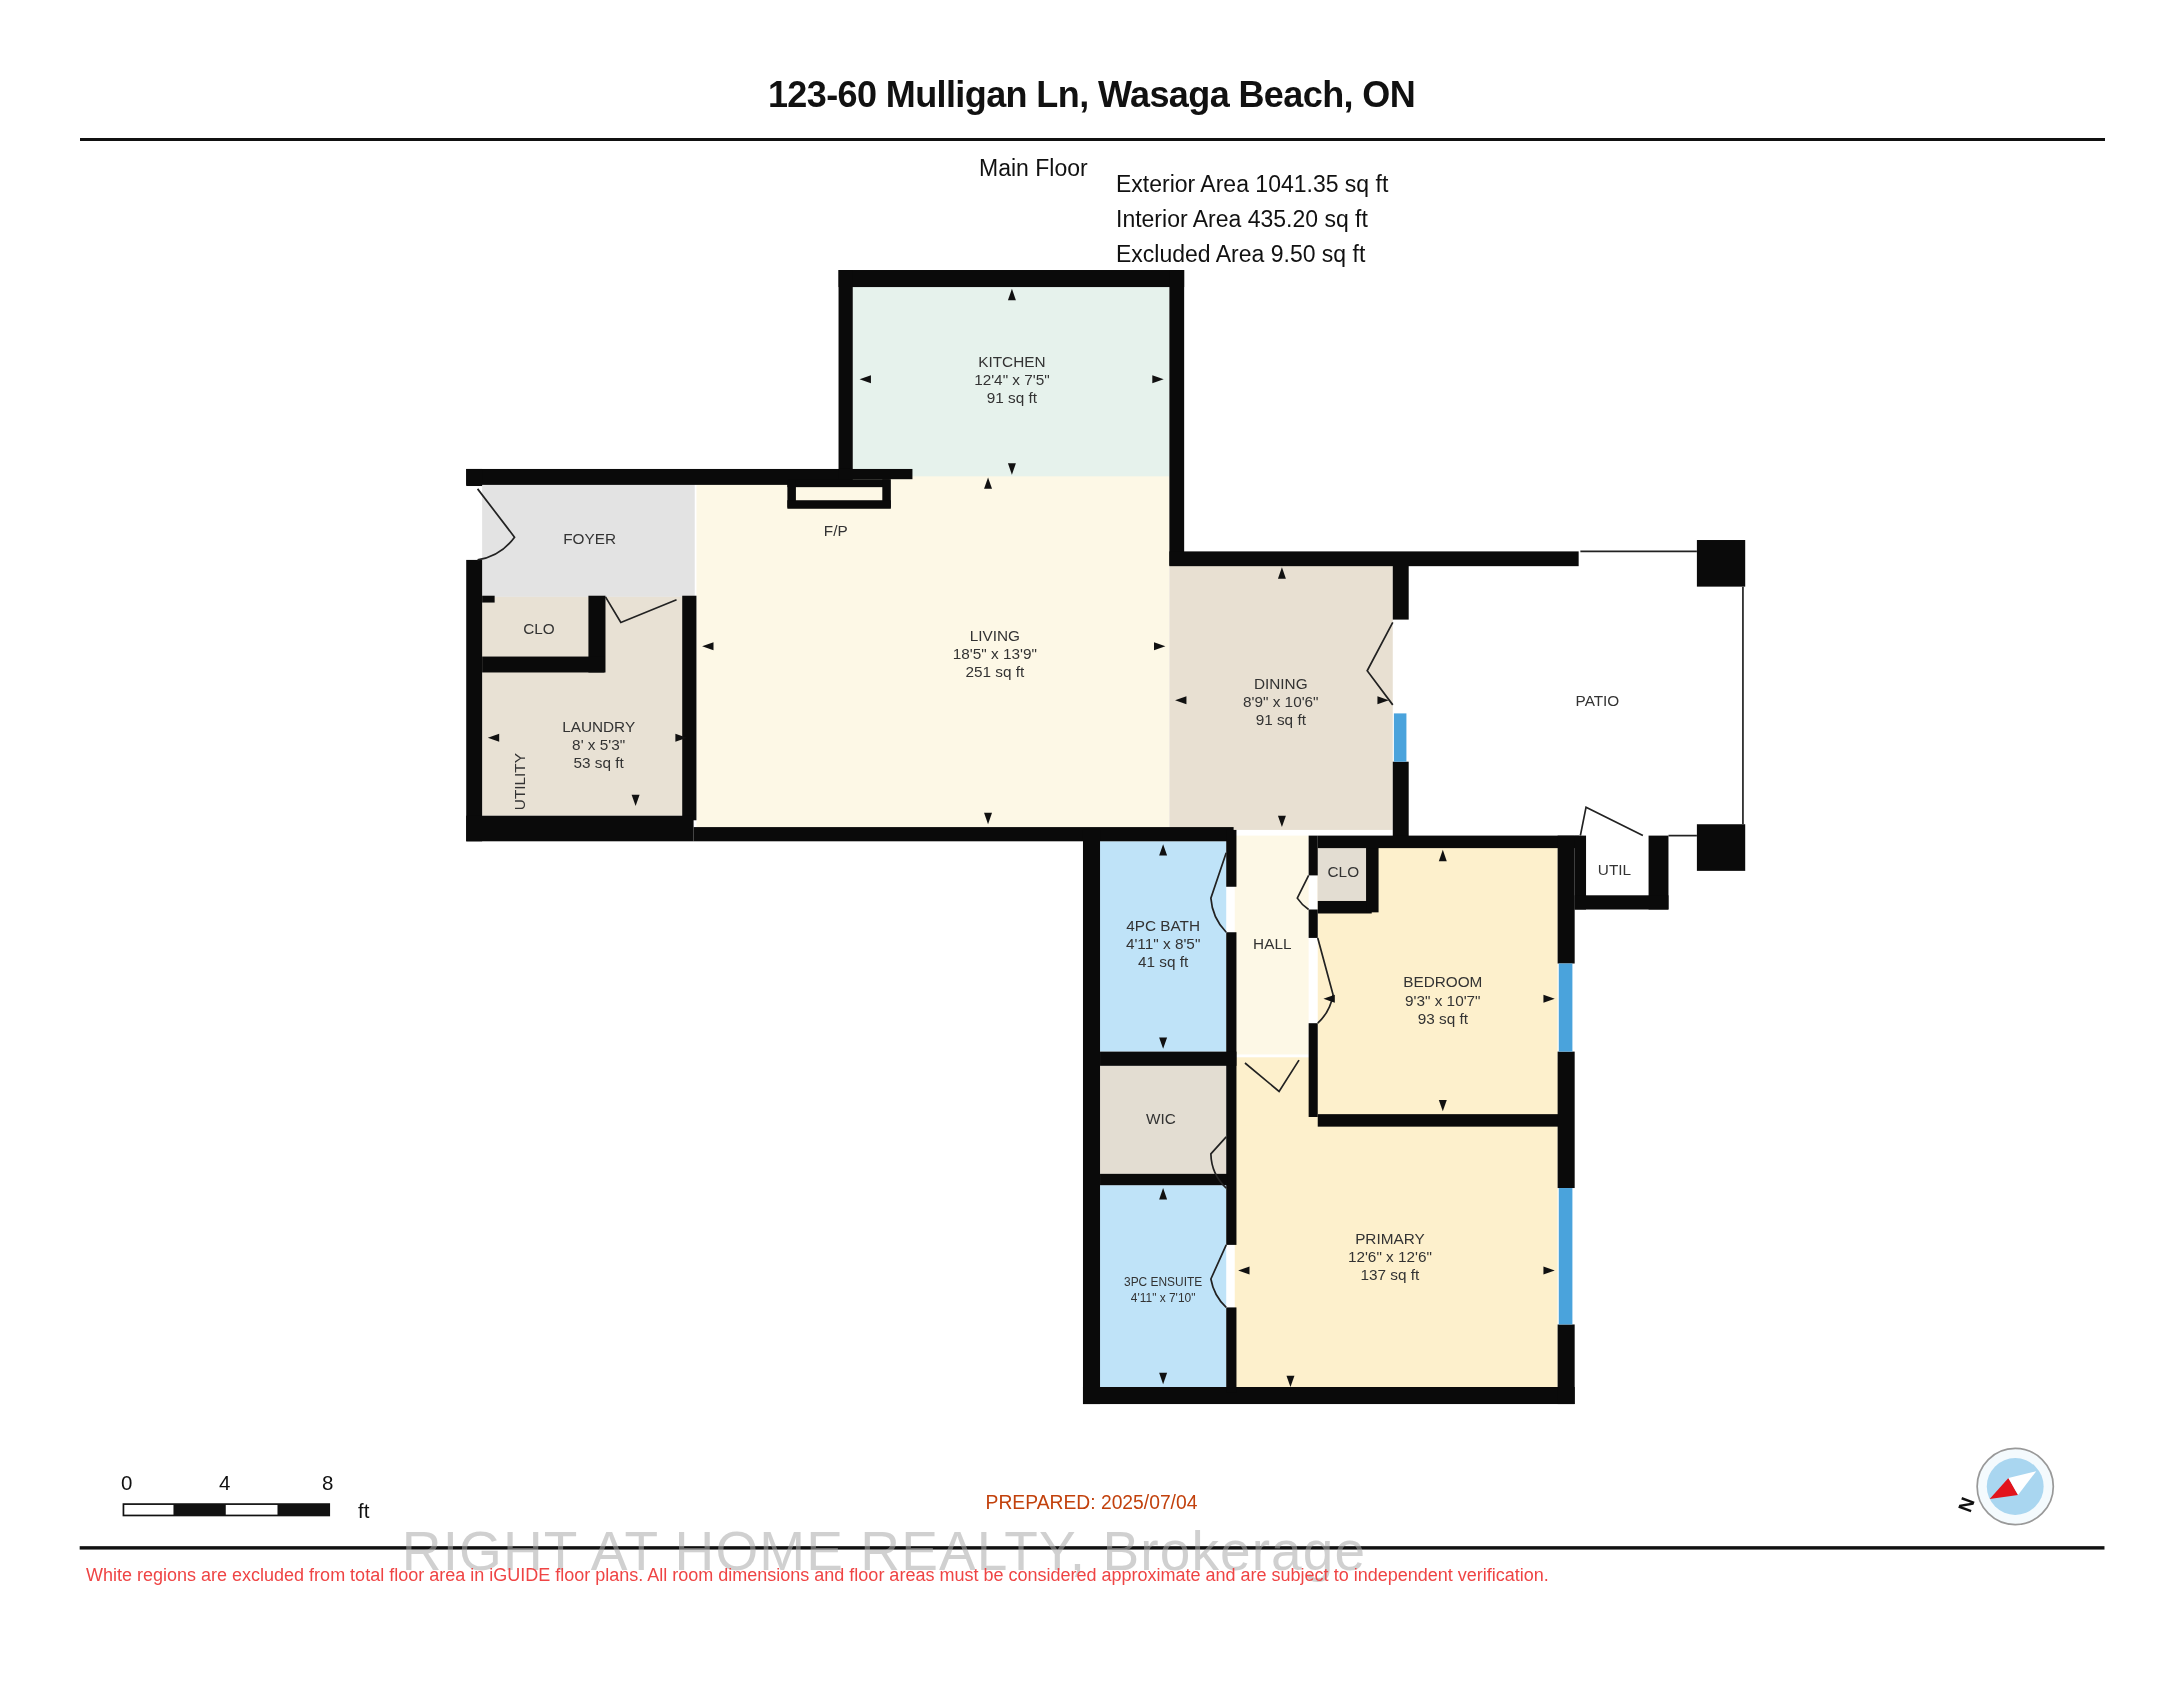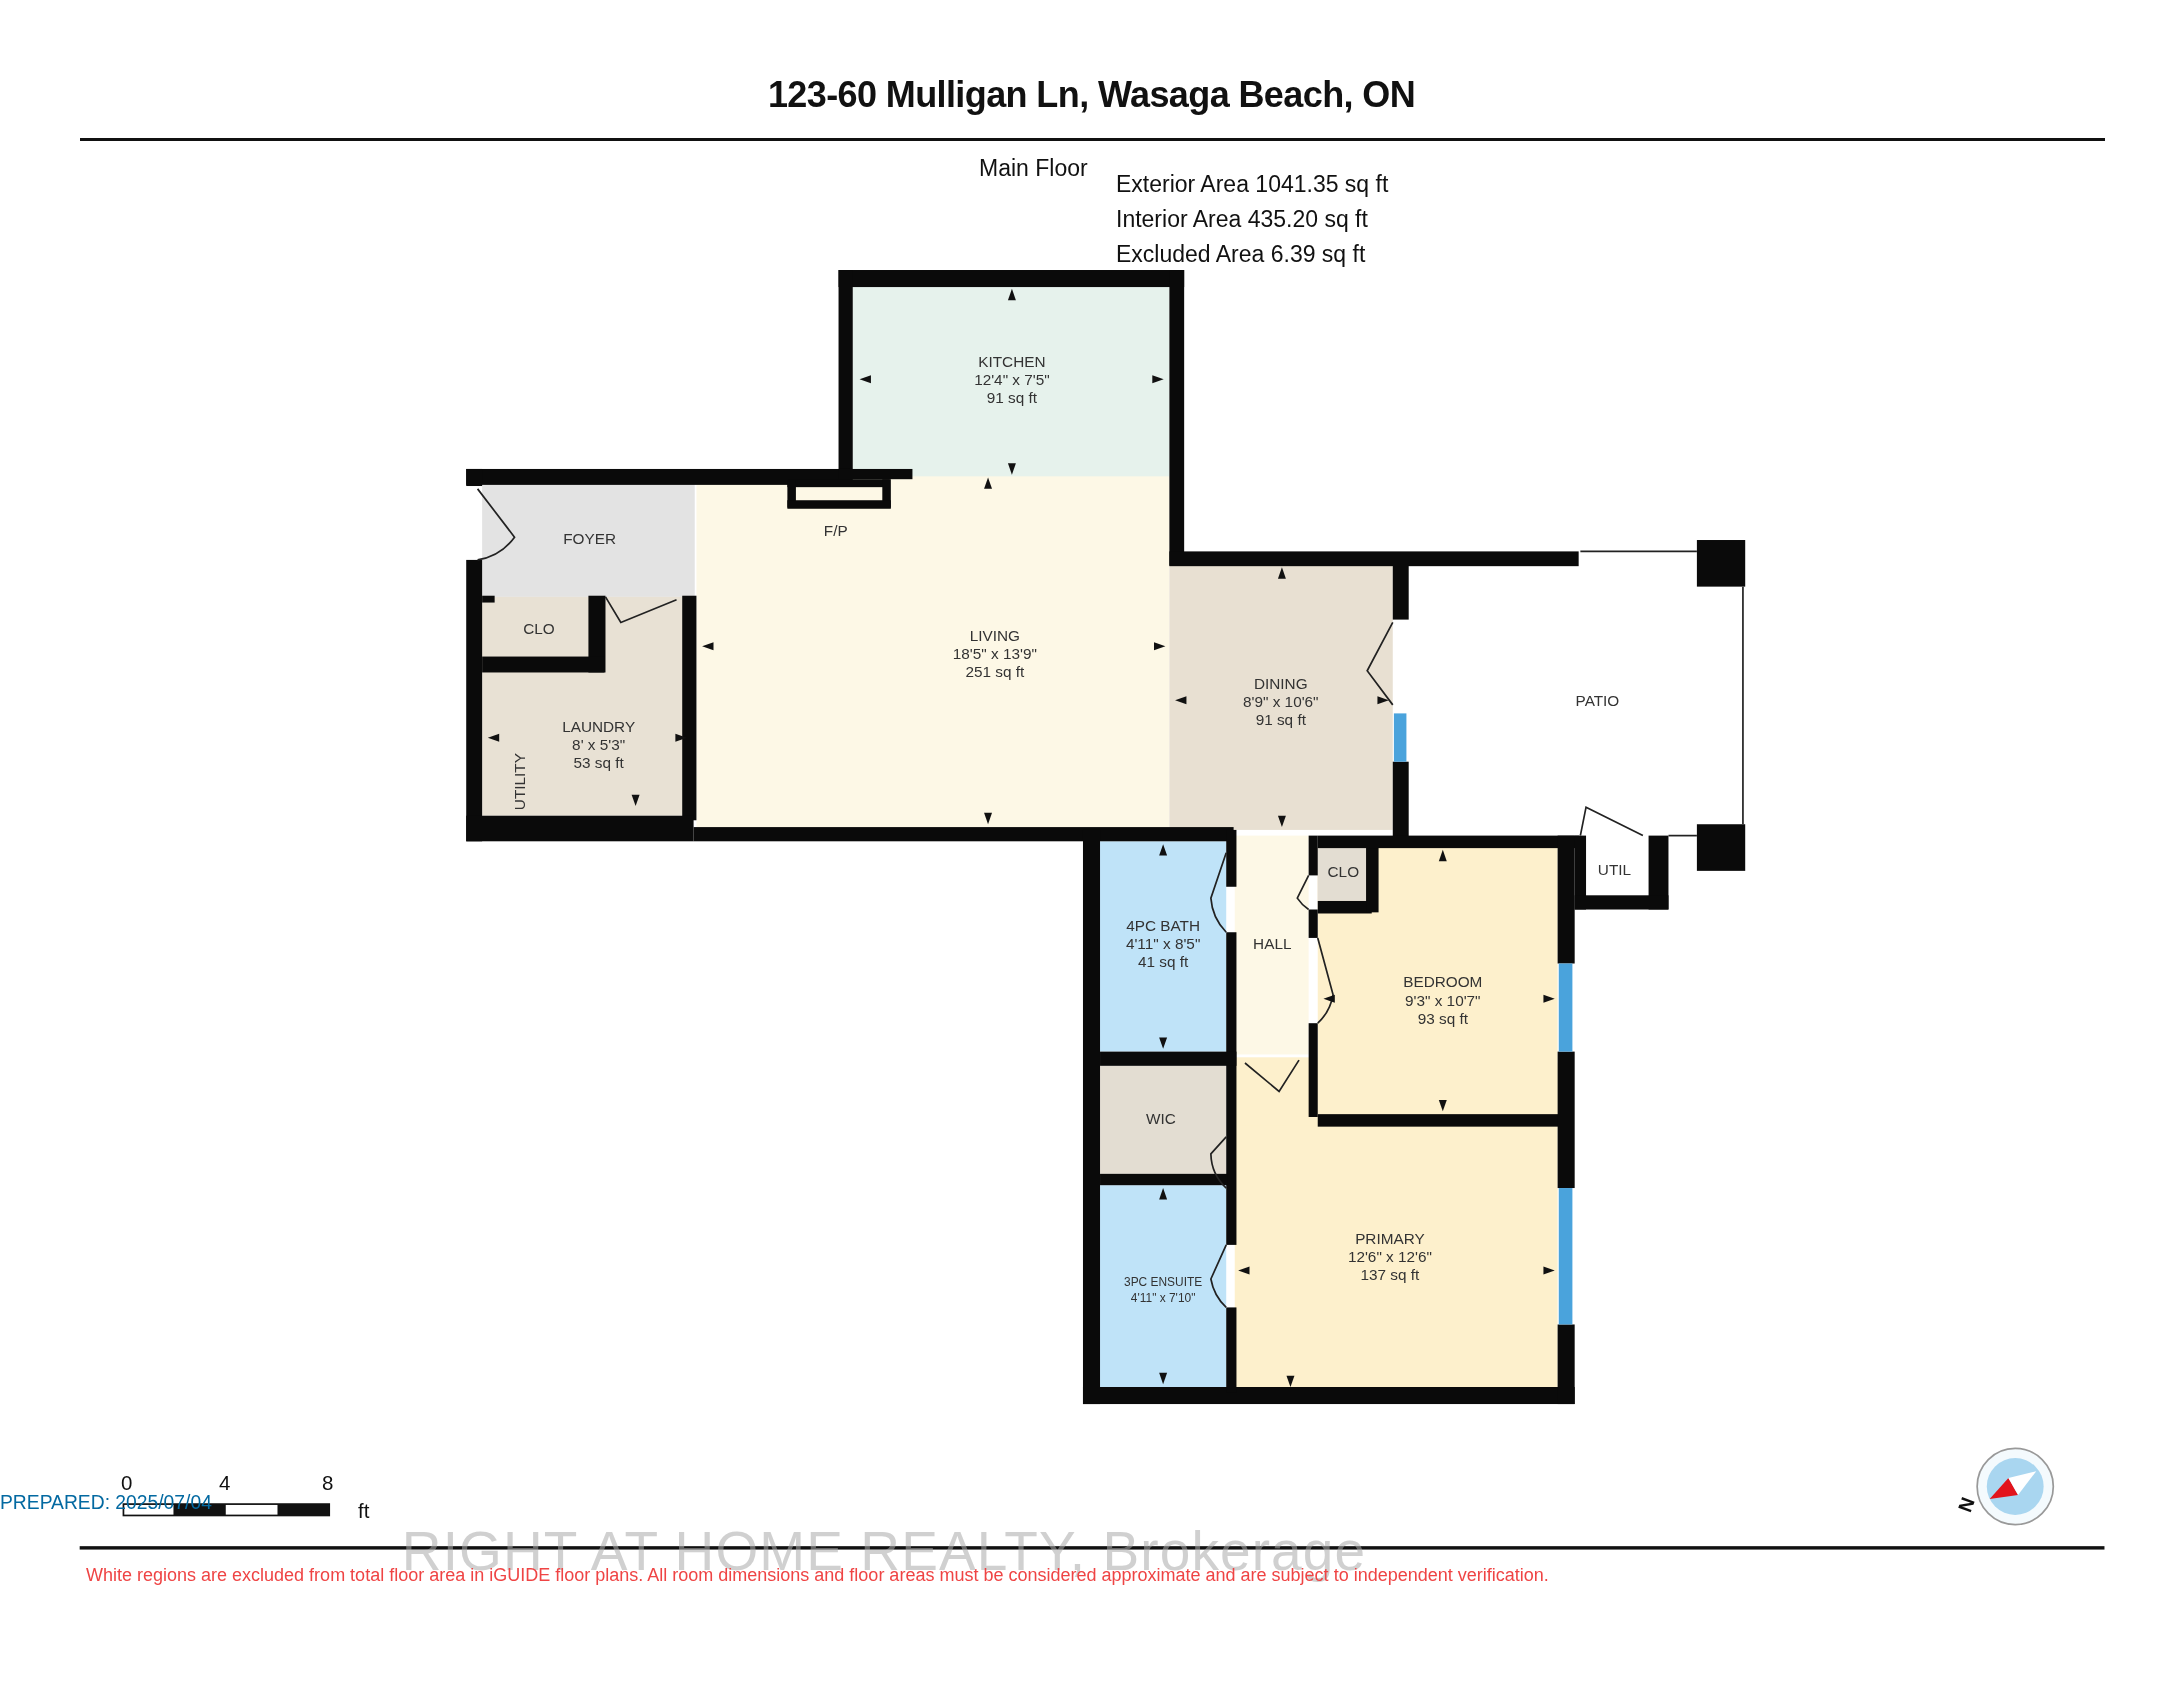--- a/index.html
+++ b/index.html
@@ -7,35 +7,35 @@
   .abs { position: absolute; }
   .title { left: 0; width: 2183px; top: 74px; text-align: center; font-size: 36px; font-weight: bold; letter-spacing: -0.6px; }
   .rule { left: 80px; width: 2025px; height: 3.4px; background: #111; }
   .hdr { font-size: 23px; line-height: 35px; }
   .hdr-label { left: 979px; top: 151px; font-weight: normal; }
   .hdr-vals { left: 1116px; top: 151px; margin-top: 16px; }
   svg.plan { position: absolute; left: 0; top: 0; }
   .rlabel { font-family: "Liberation Sans", sans-serif; font-size: 27px; fill: #333; text-anchor: middle; }
   .rlabel-sm { font-family: "Liberation Sans", sans-serif; font-size: 21px; fill: #333; text-anchor: middle; }
   .scale-nums { font-size: 20.5px; }
-  .prepared { left: 0; width: 2183px; top: 1492px; font-size: 19.3px; color: #0369a1; }
+  .prepared { left: 0; width: 2183px; top: 1492px; text-align: center; font-size: 19.3px; color: #c2410c; }
   .watermark { left: 0; width: 1768px; top: 1519px; text-align: center; font-size: 55px; color: rgba(170,170,170,0.55); letter-spacing: 1.1px; }
   .disclaimer { left: 86px; top: 1565px; font-size: 18px; color: #ef4444; }
 </style>
 </head>
 <body>
 
 <div class="abs title">123-60 Mulligan Ln, Wasaga Beach, ON</div>
 <div class="abs rule" style="top:138px"></div>
 
 <div class="abs hdr hdr-label">Main Floor</div>
 <div class="abs hdr hdr-vals">
   <div>Exterior Area 1041.35 sq ft</div>
   <div>Interior Area 435.20 sq ft</div>
-  <div>Excluded Area 6.39 sq ft</div>
+  <div>Excluded Area 9.50 sq ft</div>
 </div>
 
 <svg class="plan" width="2183" height="1686" viewBox="0 0 3840 2966">
 
   <rect x="1500" y="505" width="557" height="335" fill="#e6f2ec"></rect>
   <rect x="1225" y="838" width="832" height="617" fill="#fdf8e6"></rect>
   <rect x="2057" y="995" width="393" height="465" fill="#e8e0d2"></rect>
   <rect x="848" y="852" width="374" height="198" fill="#e3e3e3"></rect>
   <rect x="848" y="1065" width="200" height="90" fill="#e8e1d4"></rect>
   <rect x="848" y="1050" width="372" height="385" fill="#e8e1d4"></rect>

